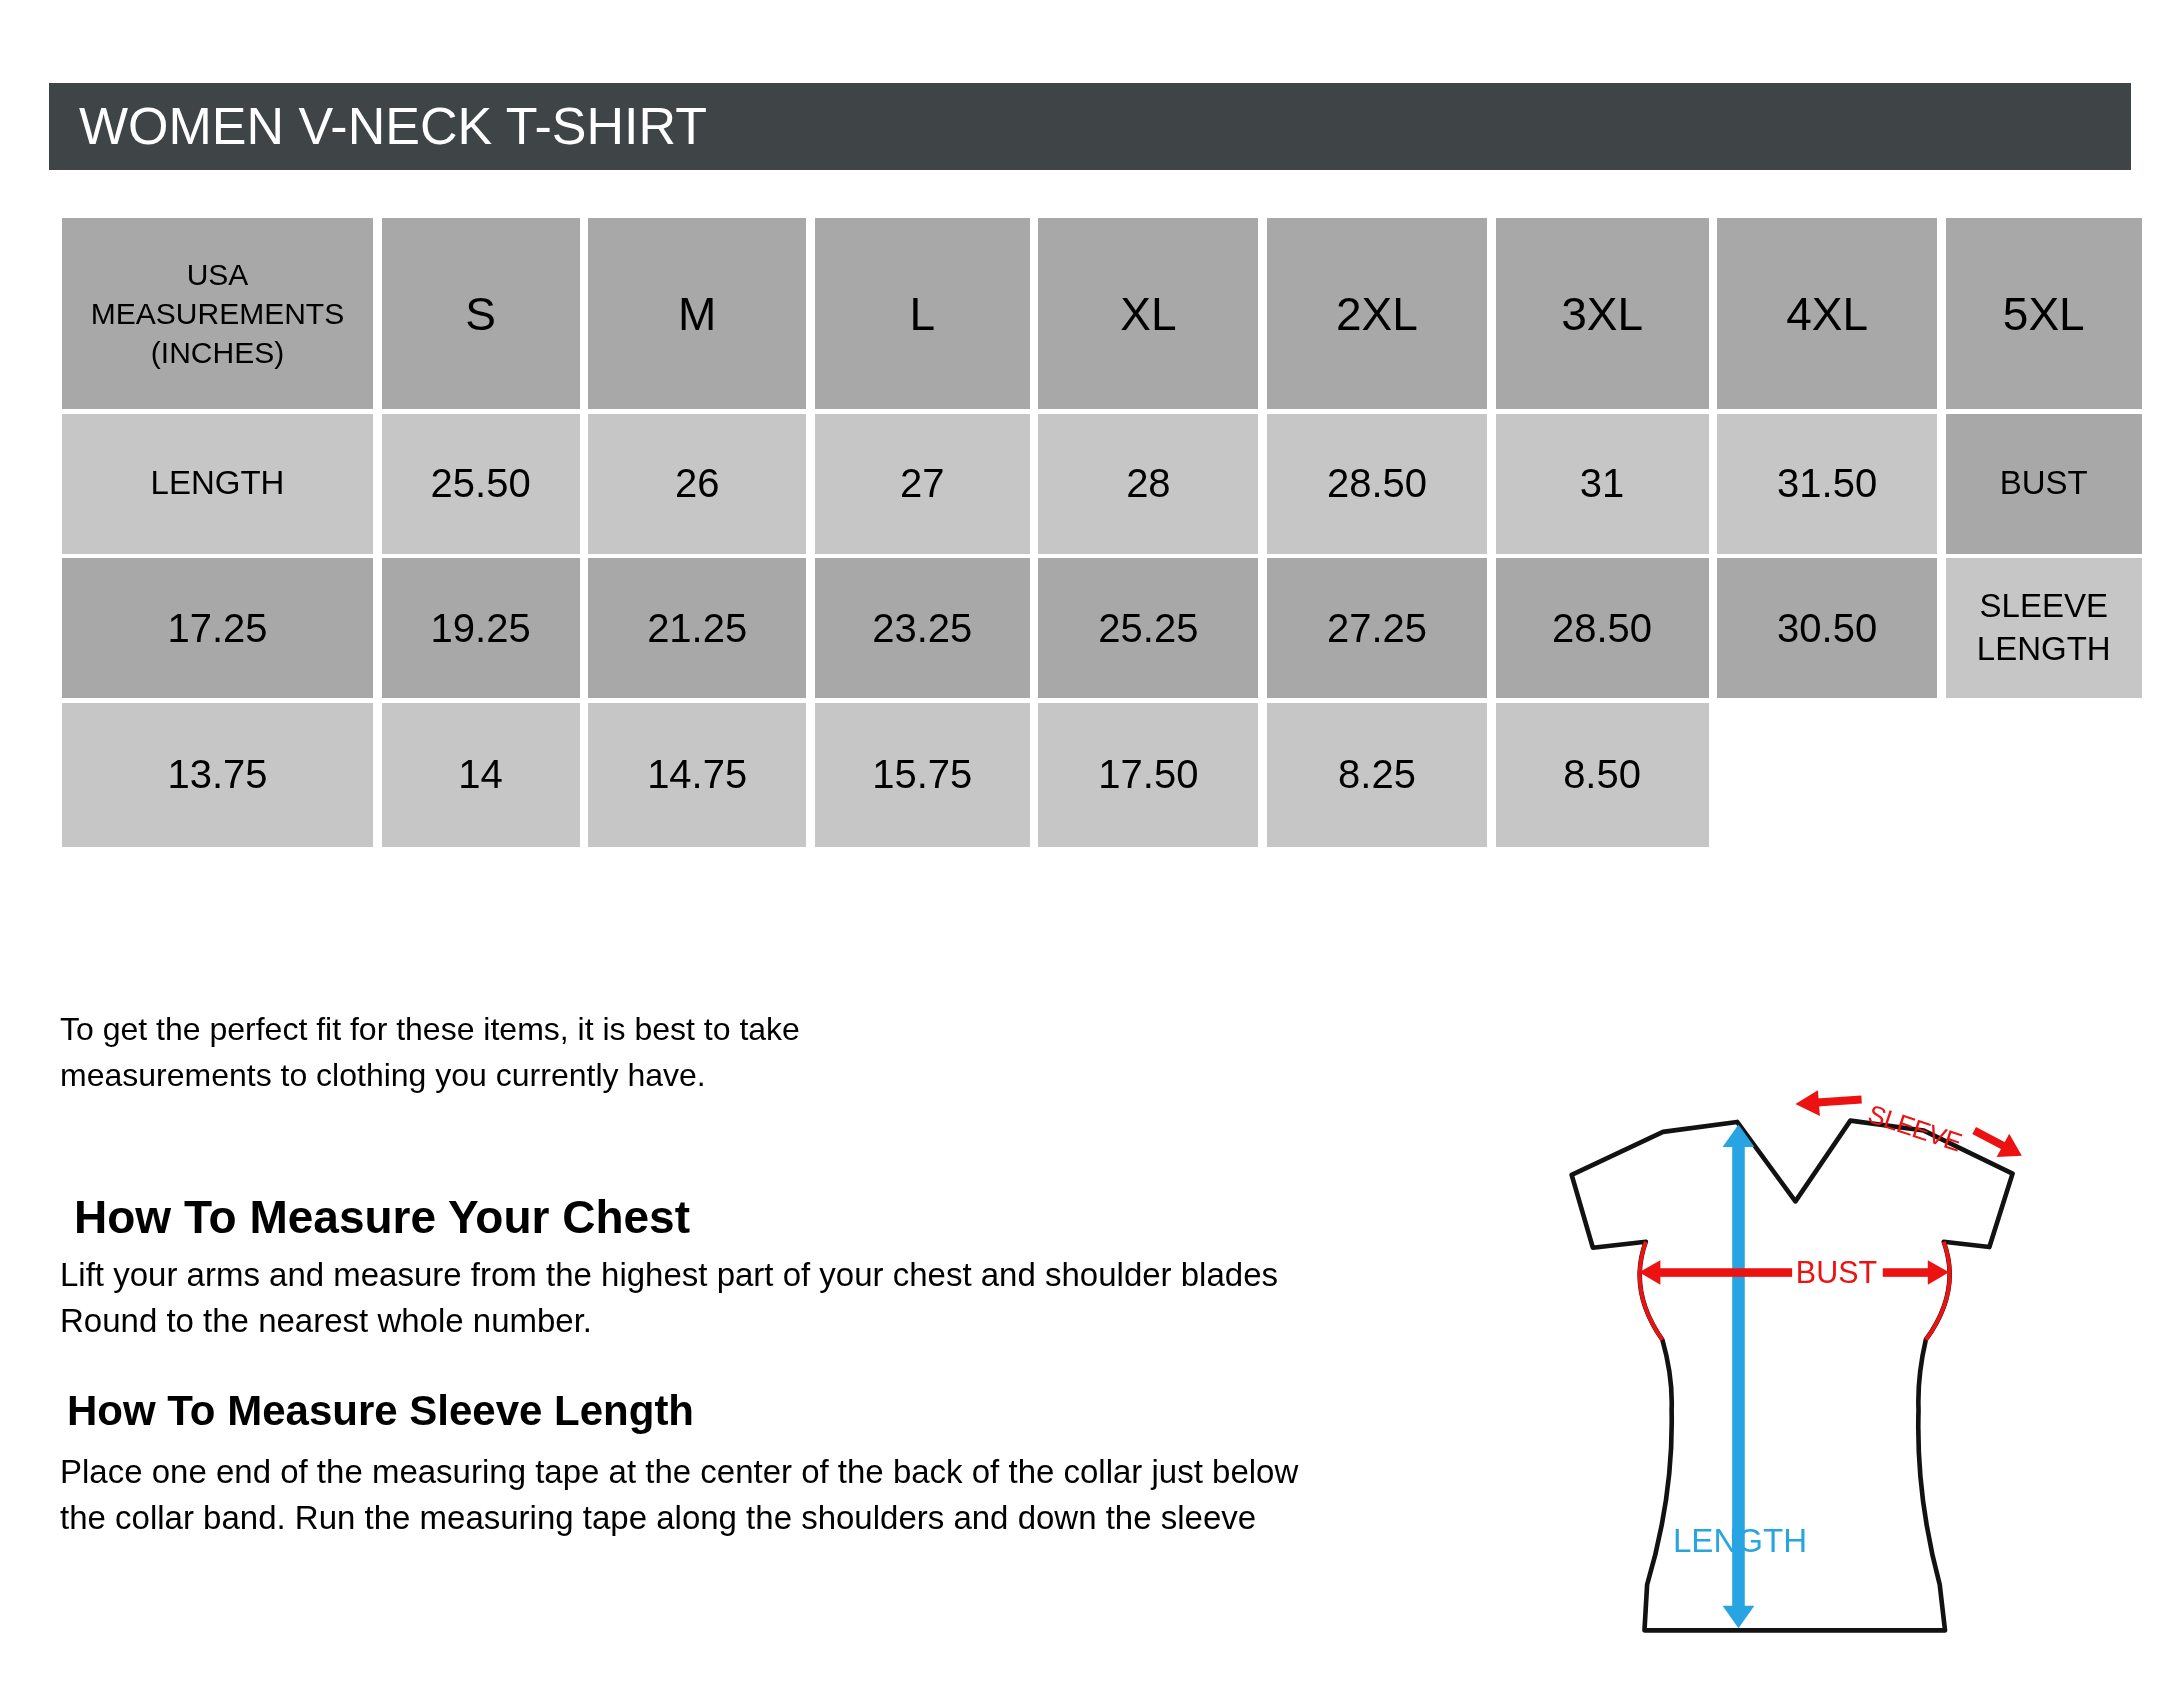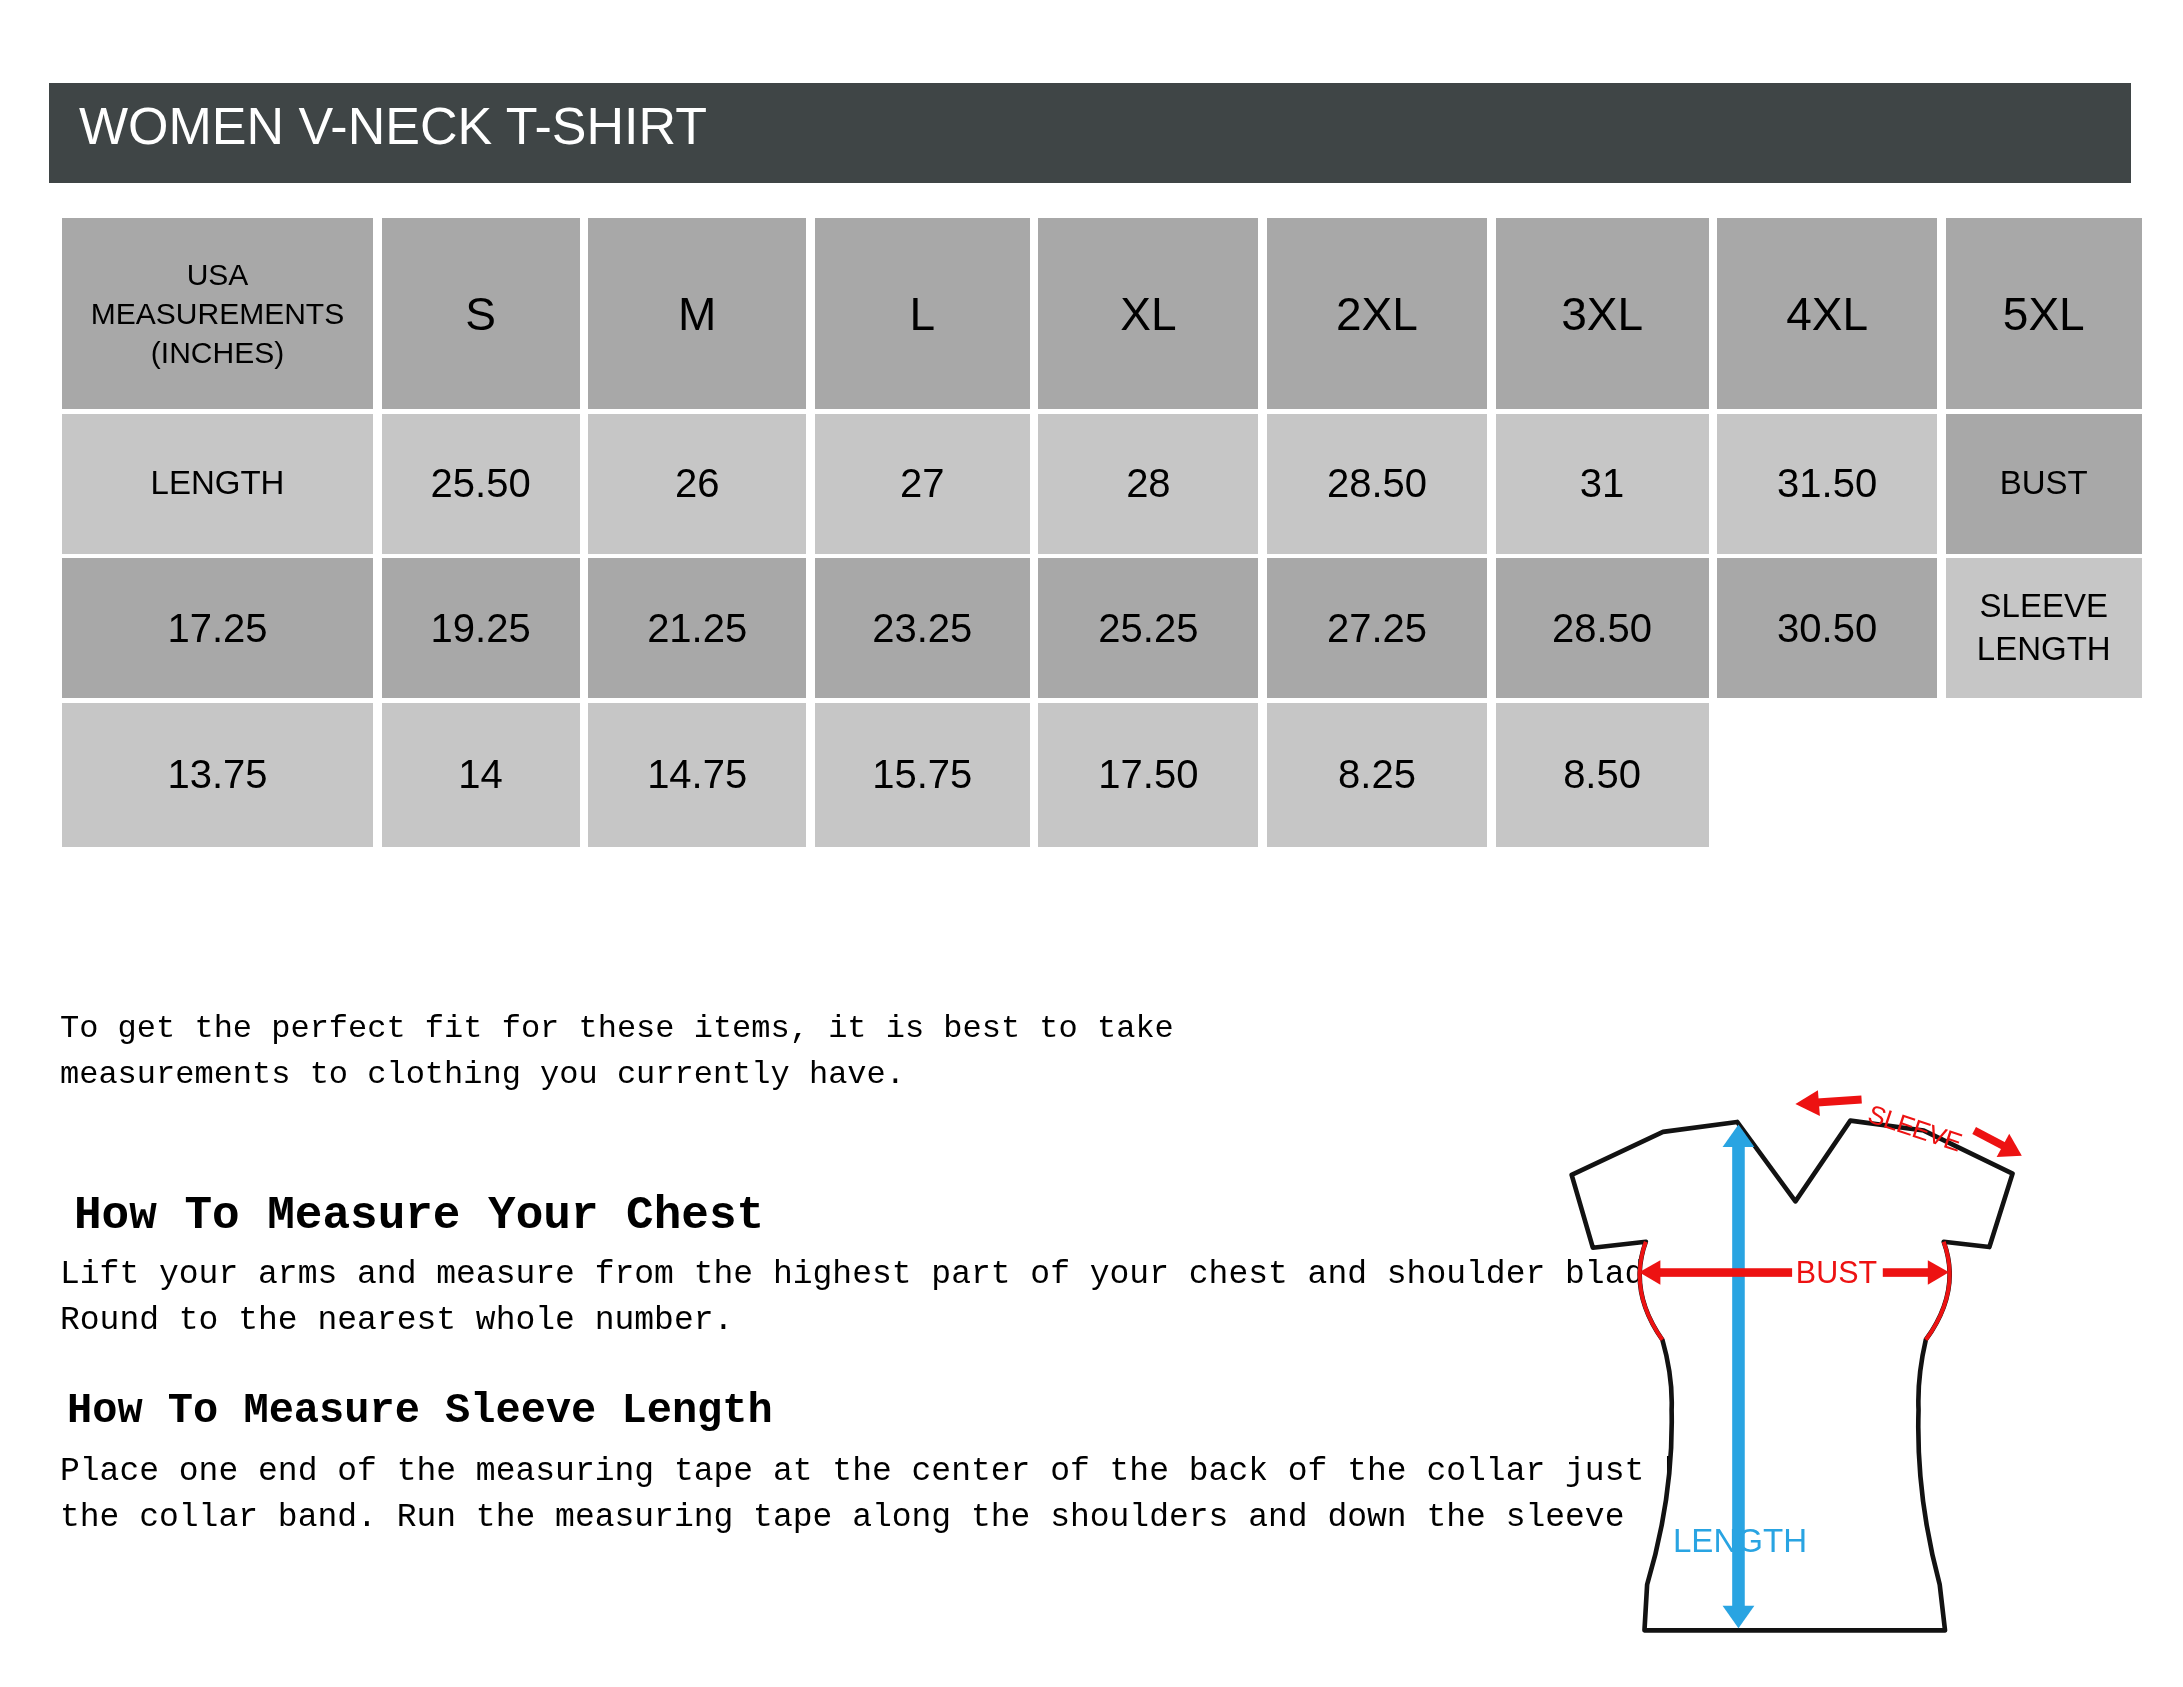--- a/index.html
+++ b/index.html
@@ -1,20 +1,20 @@
 <!DOCTYPE html>
 <html style="font-size:10.6px"><head>
 <meta charset="utf-8">
 <style>
   html,body{margin:0;padding:0;background:#fff;}
   body{width:2183px;height:1687px;position:relative;font-family:"Liberation Sans",sans-serif;color:#000;overflow:hidden;}
 
   
   .title-bar{
-    position:absolute;left:49px;top:83px;width:2082px;height:100px;
+    position:absolute;left:49px;top:83px;width:2082px;height:87px;
     background:var(--bar,#3f4546);color:#fff;
     font-size:52px;line-height:87px;padding-left:30px;box-sizing:border-box;
     white-space:nowrap;
   }
 
   
   .size-table{
     position:absolute;left:49px;top:218px;width:2082px;
     display:grid;
     grid-template-columns:311px 198px 218px 215px 220px 220px 213px 220px 196px;
@@ -27,21 +27,21 @@
     text-align:center;white-space:pre-line;
   }
   .cell.dark{background:var(--row-dark,#a8a8a8);}
   .cell.light{background:var(--row-light,#c6c6c6);}
   .corner{font-size:30px;line-height:1.3;}
   .size-head{font-size:46px;}
   .row-label{font-size:33px;line-height:1.3;}
   .value{font-size:40px;}
 
   
-  .note{position:absolute;white-space:pre-line;font-family:Liberation Mono, monospace;}
+  .note{position:absolute;white-space:pre-line;}
   .intro{left:60px;top:1006px;font-size:32px;line-height:46px;}
   .h-chest{left:58px;top:1190px;font-size:46px;font-weight:bold;white-space:nowrap;margin-left:16px;}
   .b-chest{left:60px;top:1252px;font-size:33px;line-height:46px;}
   .h-sleeve{left:67px;top:1387px;font-size:42px;font-weight:bold;white-space:nowrap;}
   .b-sleeve{left:60px;top:1449px;font-size:33px;line-height:46px;}
 
   
   .diagram{position:absolute;left:1522px;top:1059px;width:662px;height:629px;}
   .diagram svg{display:block;width:662px;height:629px;}
   .svg-label{font-family:"Liberation Sans",sans-serif;}

